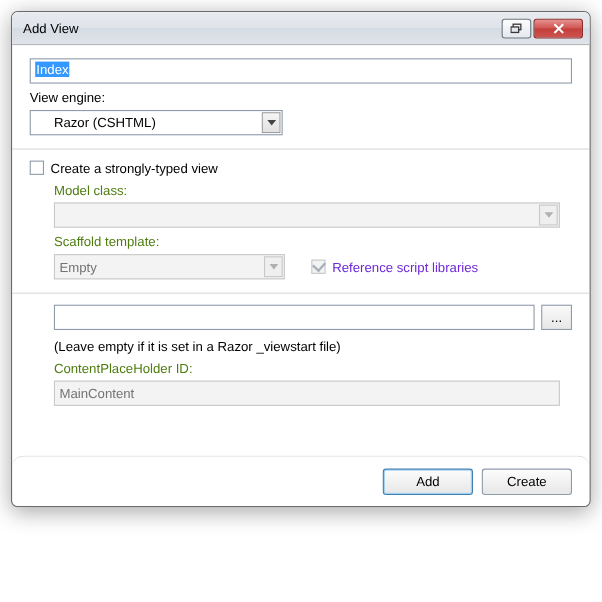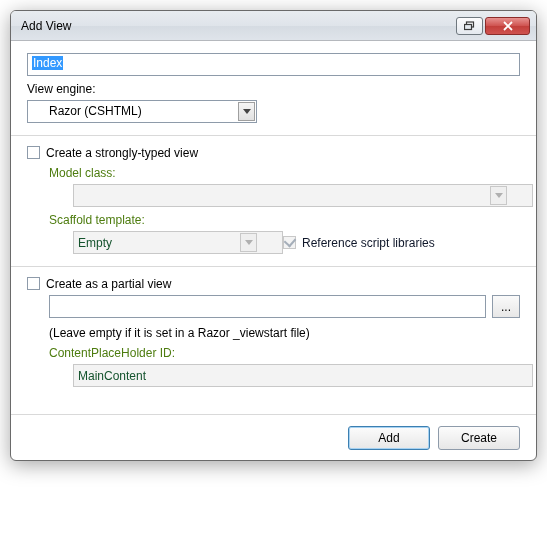--- a/index.html
+++ b/index.html
@@ -24,25 +24,25 @@
 .cbrow { display: flex; align-items: flex-start; gap: 6px; margin: 10px 0 4px 0; }
 .cb { width: 13px; height: 13px; border: 1px solid #8e9baa; background: #fff; display: inline-flex; align-items: center; justify-content: center; flex: 0 0 13px; }
 .cb.dis { border-color: #c8c8c8; background: #f3f3f3; }
 .cb.checked::after { content: ""; width: 8px; height: 6px; background: none; border-left: 2px solid #2a5db0; border-bottom: 2px solid #2a5db0; transform: rotate(-48deg); margin-top: -2px; }
 .cb.dis.checked::after { border-color: #a5aeb9; }
 .indent { margin-left: 22px; }
 .rowlayout { display: flex; align-items: center; gap: 6px; margin-top: 4px; }
 .browse { width: 28px; height: 23px; border: 1px solid #8e9baa; background: linear-gradient(#fafafa,#e7e7e7); font-size: 12px; display: flex; align-items: center; justify-content: center; }
 .hr { height: 1px; background: #d9d9d9; margin: 12px -16px 10px -16px; }
 .hint { font-size: 12px; margin-top: 8px; }
-.footer { position: absolute; bottom: 0; left: 0; right: 0; height: 46px; border-top: 1px solid #d9d9d9; display: flex; align-items: center; justify-content: flex-end; padding: 0 16px; gap: 8px; }
+.footer { position: absolute; bottom: 0; left: 0; right: 0; height: 46px; border-top: 1px solid #d9d9d9; display: flex; align-items: center; justify-content: flex-end; padding: 0 16px; gap: 8px; border-radius: 11px; }
 .btn { min-width: 82px; height: 24px; border: 1px solid #8e9baa; background: linear-gradient(#fcfcfc,#e7e7e7); font-size: 12px; font-family: inherit; border-radius: 3px; }
 .btn.default { border: 1px solid #3c7fb1; box-shadow: 0 0 0 1px #a6d2f2 inset; }
-.dis-text { color: #0f172a; }
-input[disabled].textin { background: #f3f3f3; color: #14532d; border-color: #c8c8c8; margin-left: 24px; }
+.dis-text { color: #6d28d9; }
+input[disabled].textin { background: #f3f3f3; color: #737373; border-color: #c8c8c8; }
 </style>
 </head>
 <body>
 
 <div class="window">
   <div class="titlebar">
     <span class="title">Add View</span>
     <div class="wcontrols">
       <div class="wbtn">
         <svg viewBox="0 0 12 10">
@@ -99,24 +99,20 @@
         </div>
         <div class="cbrow" style="margin:0;">
           <span class="cb dis checked"></span>
           <span class="dis-text">Reference script libraries</span>
         </div>
       </div>
     </div>
 
     <div class="hr"></div>
 
-    <div class="cbrow">
-      <span class="cb"></span>
-      <span>Create as a partial view</span>
-    </div>
 
 
     <div class="indent">
       <div class="rowlayout">
         <input class="textin" style="flex: 1 1 0%;" value="">
         <button class="browse">...</button>
       </div>
       <div class="hint">(Leave empty if it is set in a Razor _viewstart file)</div>
 
       <label class="lbl dis" style="">ContentPlaceHolder ID:</label>

